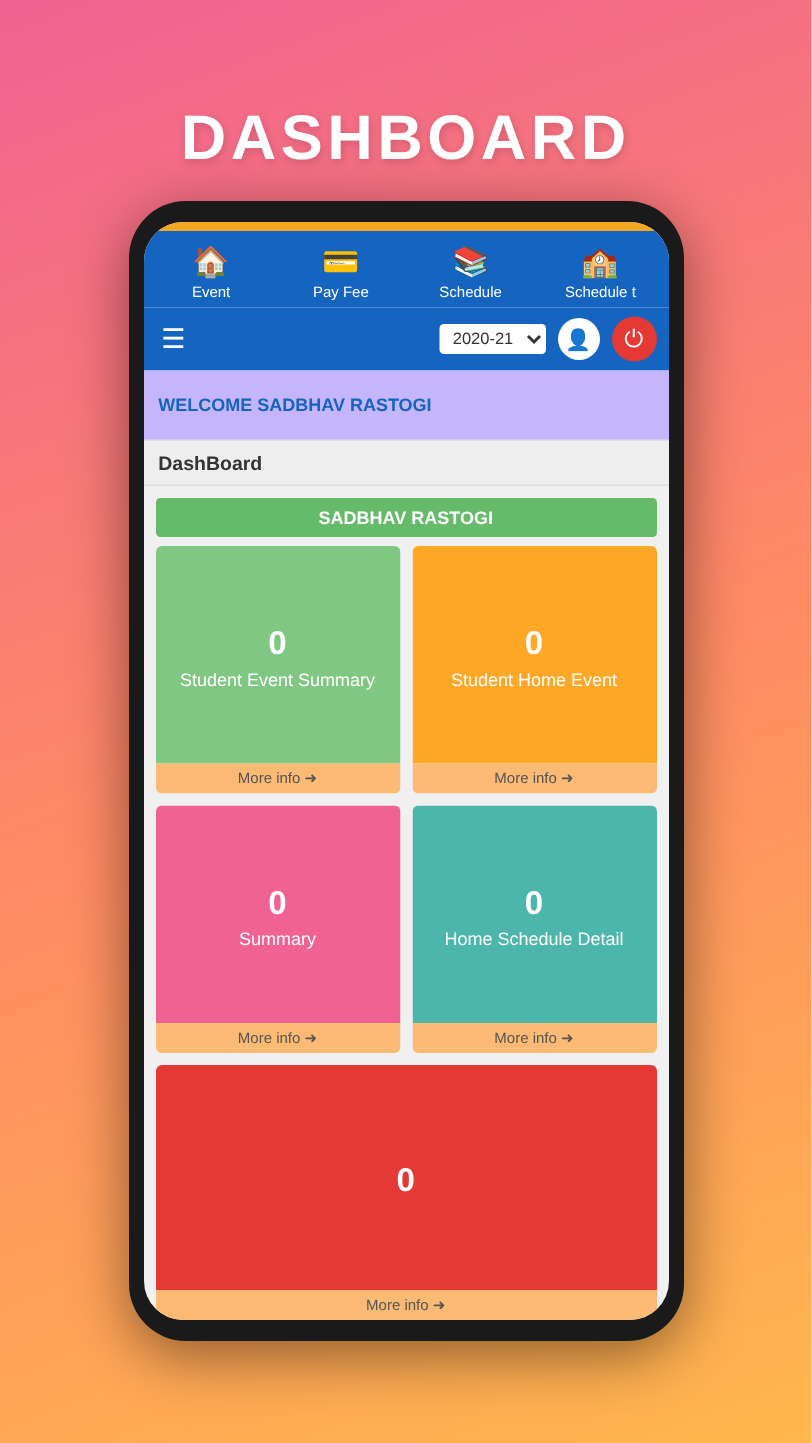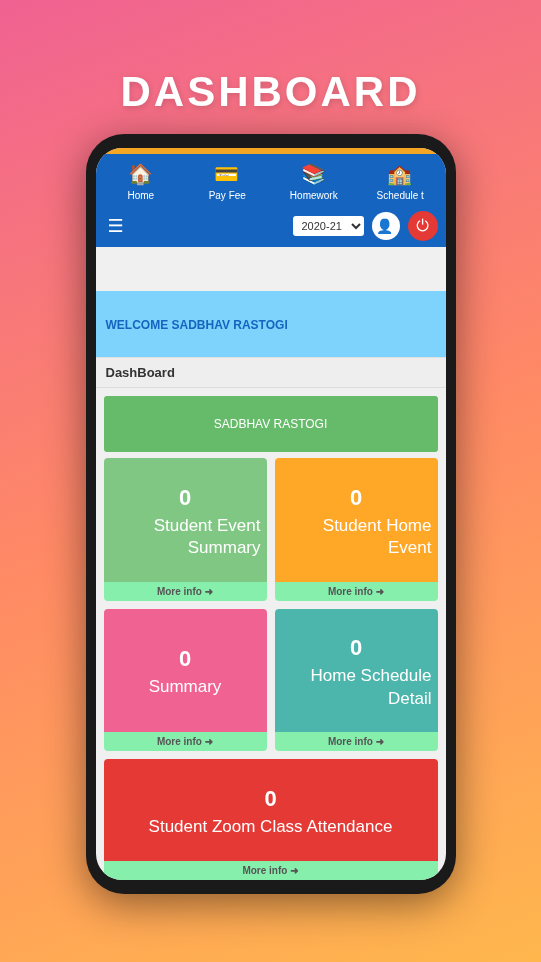--- a/index.html
+++ b/index.html
@@ -96,20 +96,21 @@
 
     .toolbar-spacer { flex: 1; }
 
     .year-select {
       background: white;
       border: none;
       border-radius: 3px;
       padding: 3px 5px;
       font-size: 11px;
       color: #333;
+      text-align: center;
     }
 
     .profile-btn {
       width: 28px;
       height: 28px;
       background: white;
       border-radius: 50%;
       display: flex;
       align-items: center;
       justify-content: center;
@@ -125,24 +126,23 @@
       display: flex;
       align-items: center;
       justify-content: center;
       color: white;
       font-size: 16px;
       cursor: pointer;
     }
 
     
     .welcome-bar {
-      background: #7dd3fc;
-      padding: 24px 10px;
+      background: #c4b5fd;
+      padding: 14px 10px;
       border-bottom: 1px solid #e0e0e0;
-      margin-top: 44px;
     }
 
     .welcome-text {
       color: #1565c0;
       font-size: 12px;
       font-weight: bold;
     }
 
     
     .dashboard-label {
@@ -153,22 +153,22 @@
       color: #333;
       border-bottom: 1px solid #ddd;
     }
 
     
     .name-banner {
       background: #66bb6a;
       color: white;
       text-align: center;
       font-size: 12px;
-      font-weight: normal;
-      padding: 21px;
+      font-weight: bold;
+      padding: 6px;
       margin: 8px 8px 6px;
       border-radius: 3px;
     }
 
     
     .cards-grid {
       display: grid;
       grid-template-columns: 1fr 1fr;
       gap: 8px;
       padding: 0 8px;
@@ -193,33 +193,32 @@
     }
 
     .card-number {
       color: white;
       font-size: 22px;
       font-weight: bold;
     }
 
     .card-label {
       color: white;
-      font-size: 17px;
+      font-size: 12px;
       text-align: right;
       margin-top: 4px;
       line-height: 1.3;
     }
 
     .card-footer {
-      background: #86efac;
+      background: #fdba74;
       padding: 4px 8px;
       font-size: 10px;
       color: #555;
       text-align: center;
-      font-weight: bold;
     }
 
     .card-green { background: #81c784; }
     .card-orange { background: #ffa726; }
     .card-pink { background: #f06292; }
     .card-teal { background: #4db6ac; }
     .card-crimson { background: #e53935; }
 
     
     .card-wide {
@@ -236,29 +235,29 @@
 <div class="page-title">DASHBOARD</div>
 
 <div class="phone-frame">
   <div class="phone-screen">
 
     <div class="orange-strip"></div>
 
     <nav class="top-nav">
       <div class="nav-item">
         <div class="nav-icon">🏠</div>
-        <span>Home</span>
+        <span>Event</span>
       </div>
       <div class="nav-item">
         <div class="nav-icon">💳</div>
         <span>Pay Fee</span>
       </div>
       <div class="nav-item">
         <div class="nav-icon">📚</div>
-        <span>Homework</span>
+        <span>Schedule</span>
       </div>
       <div class="nav-item">
         <div class="nav-icon">🏫</div>
         <span>Schedule t</span>
       </div>
     </nav>
 
     <div class="toolbar">
       <div class="hamburger">☰</div>
       <div class="toolbar-spacer"></div>
@@ -317,21 +316,20 @@
           <span class="card-label">Home Schedule Detail</span>
         </div>
         <div class="card-footer">
           <span class="info-arrow">More info</span>
         </div>
       </div>
 
       <div class="card card-wide">
         <div class="card-body card-crimson" style="min-height:70px;">
           <span class="card-number">0</span>
-          <span class="card-label">Student Zoom Class Attendance</span>
         </div>
         <div class="card-footer">
           <span class="info-arrow">More info</span>
         </div>
       </div>
 
     </div>
 
   </div>
 </div>

